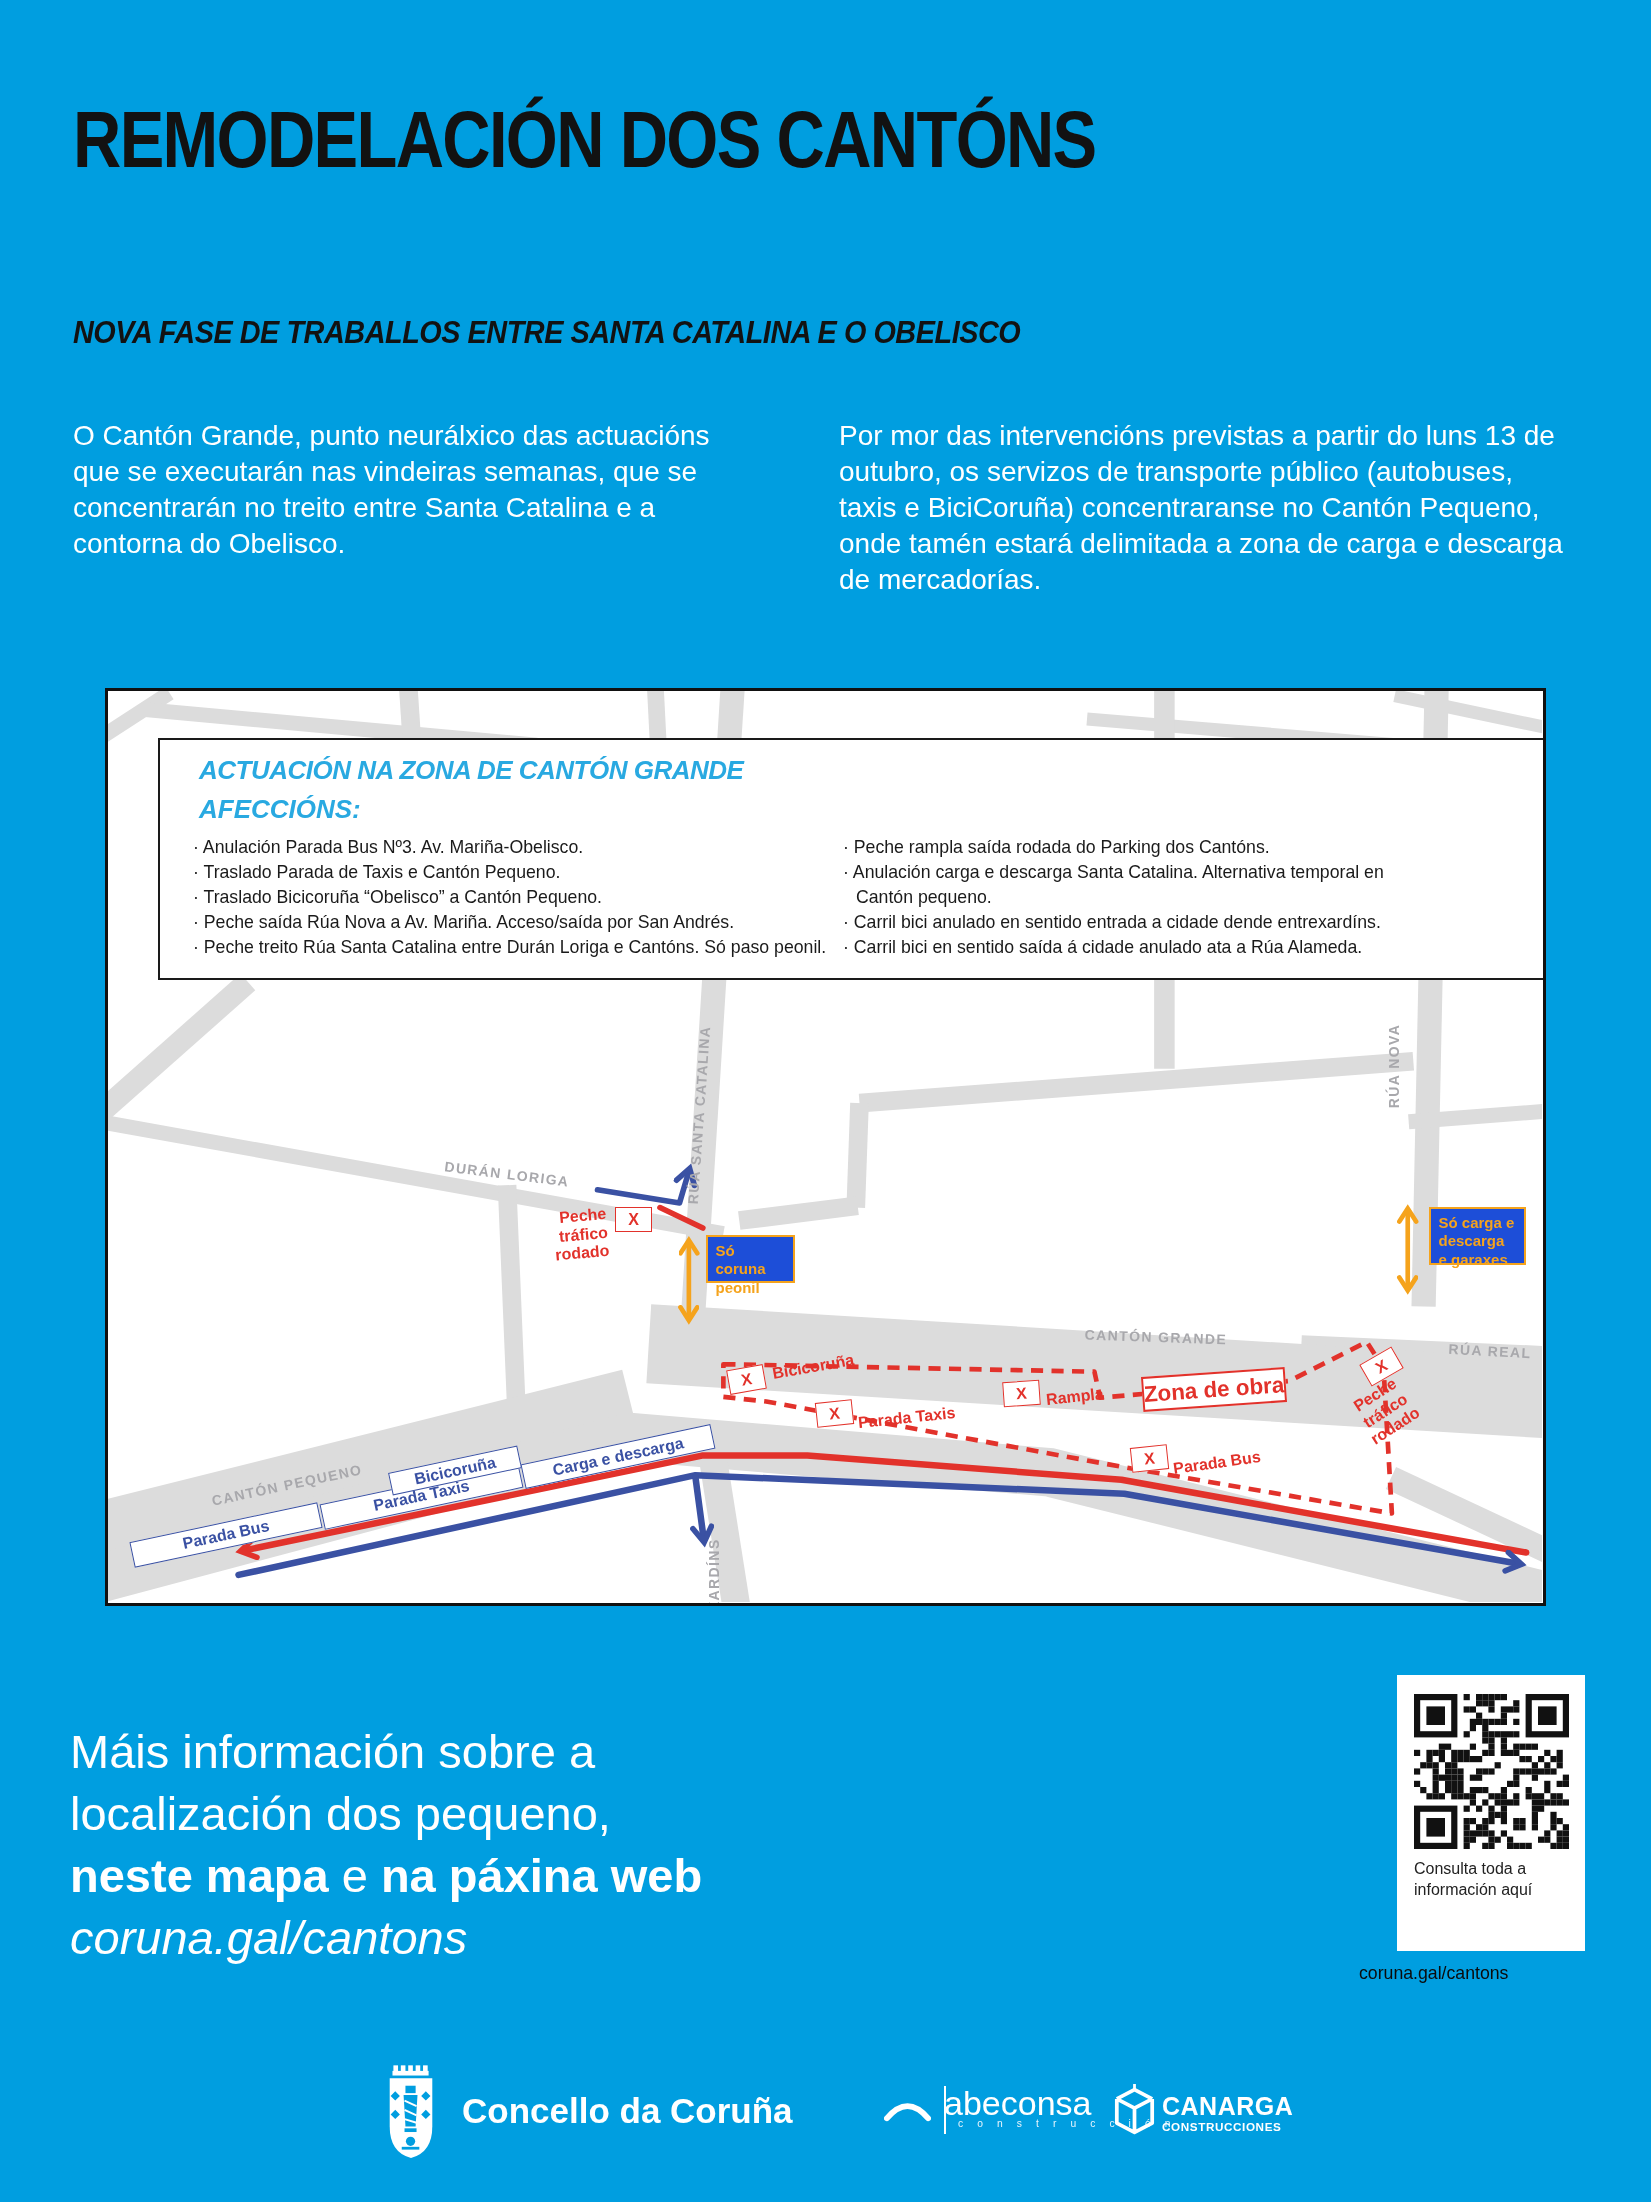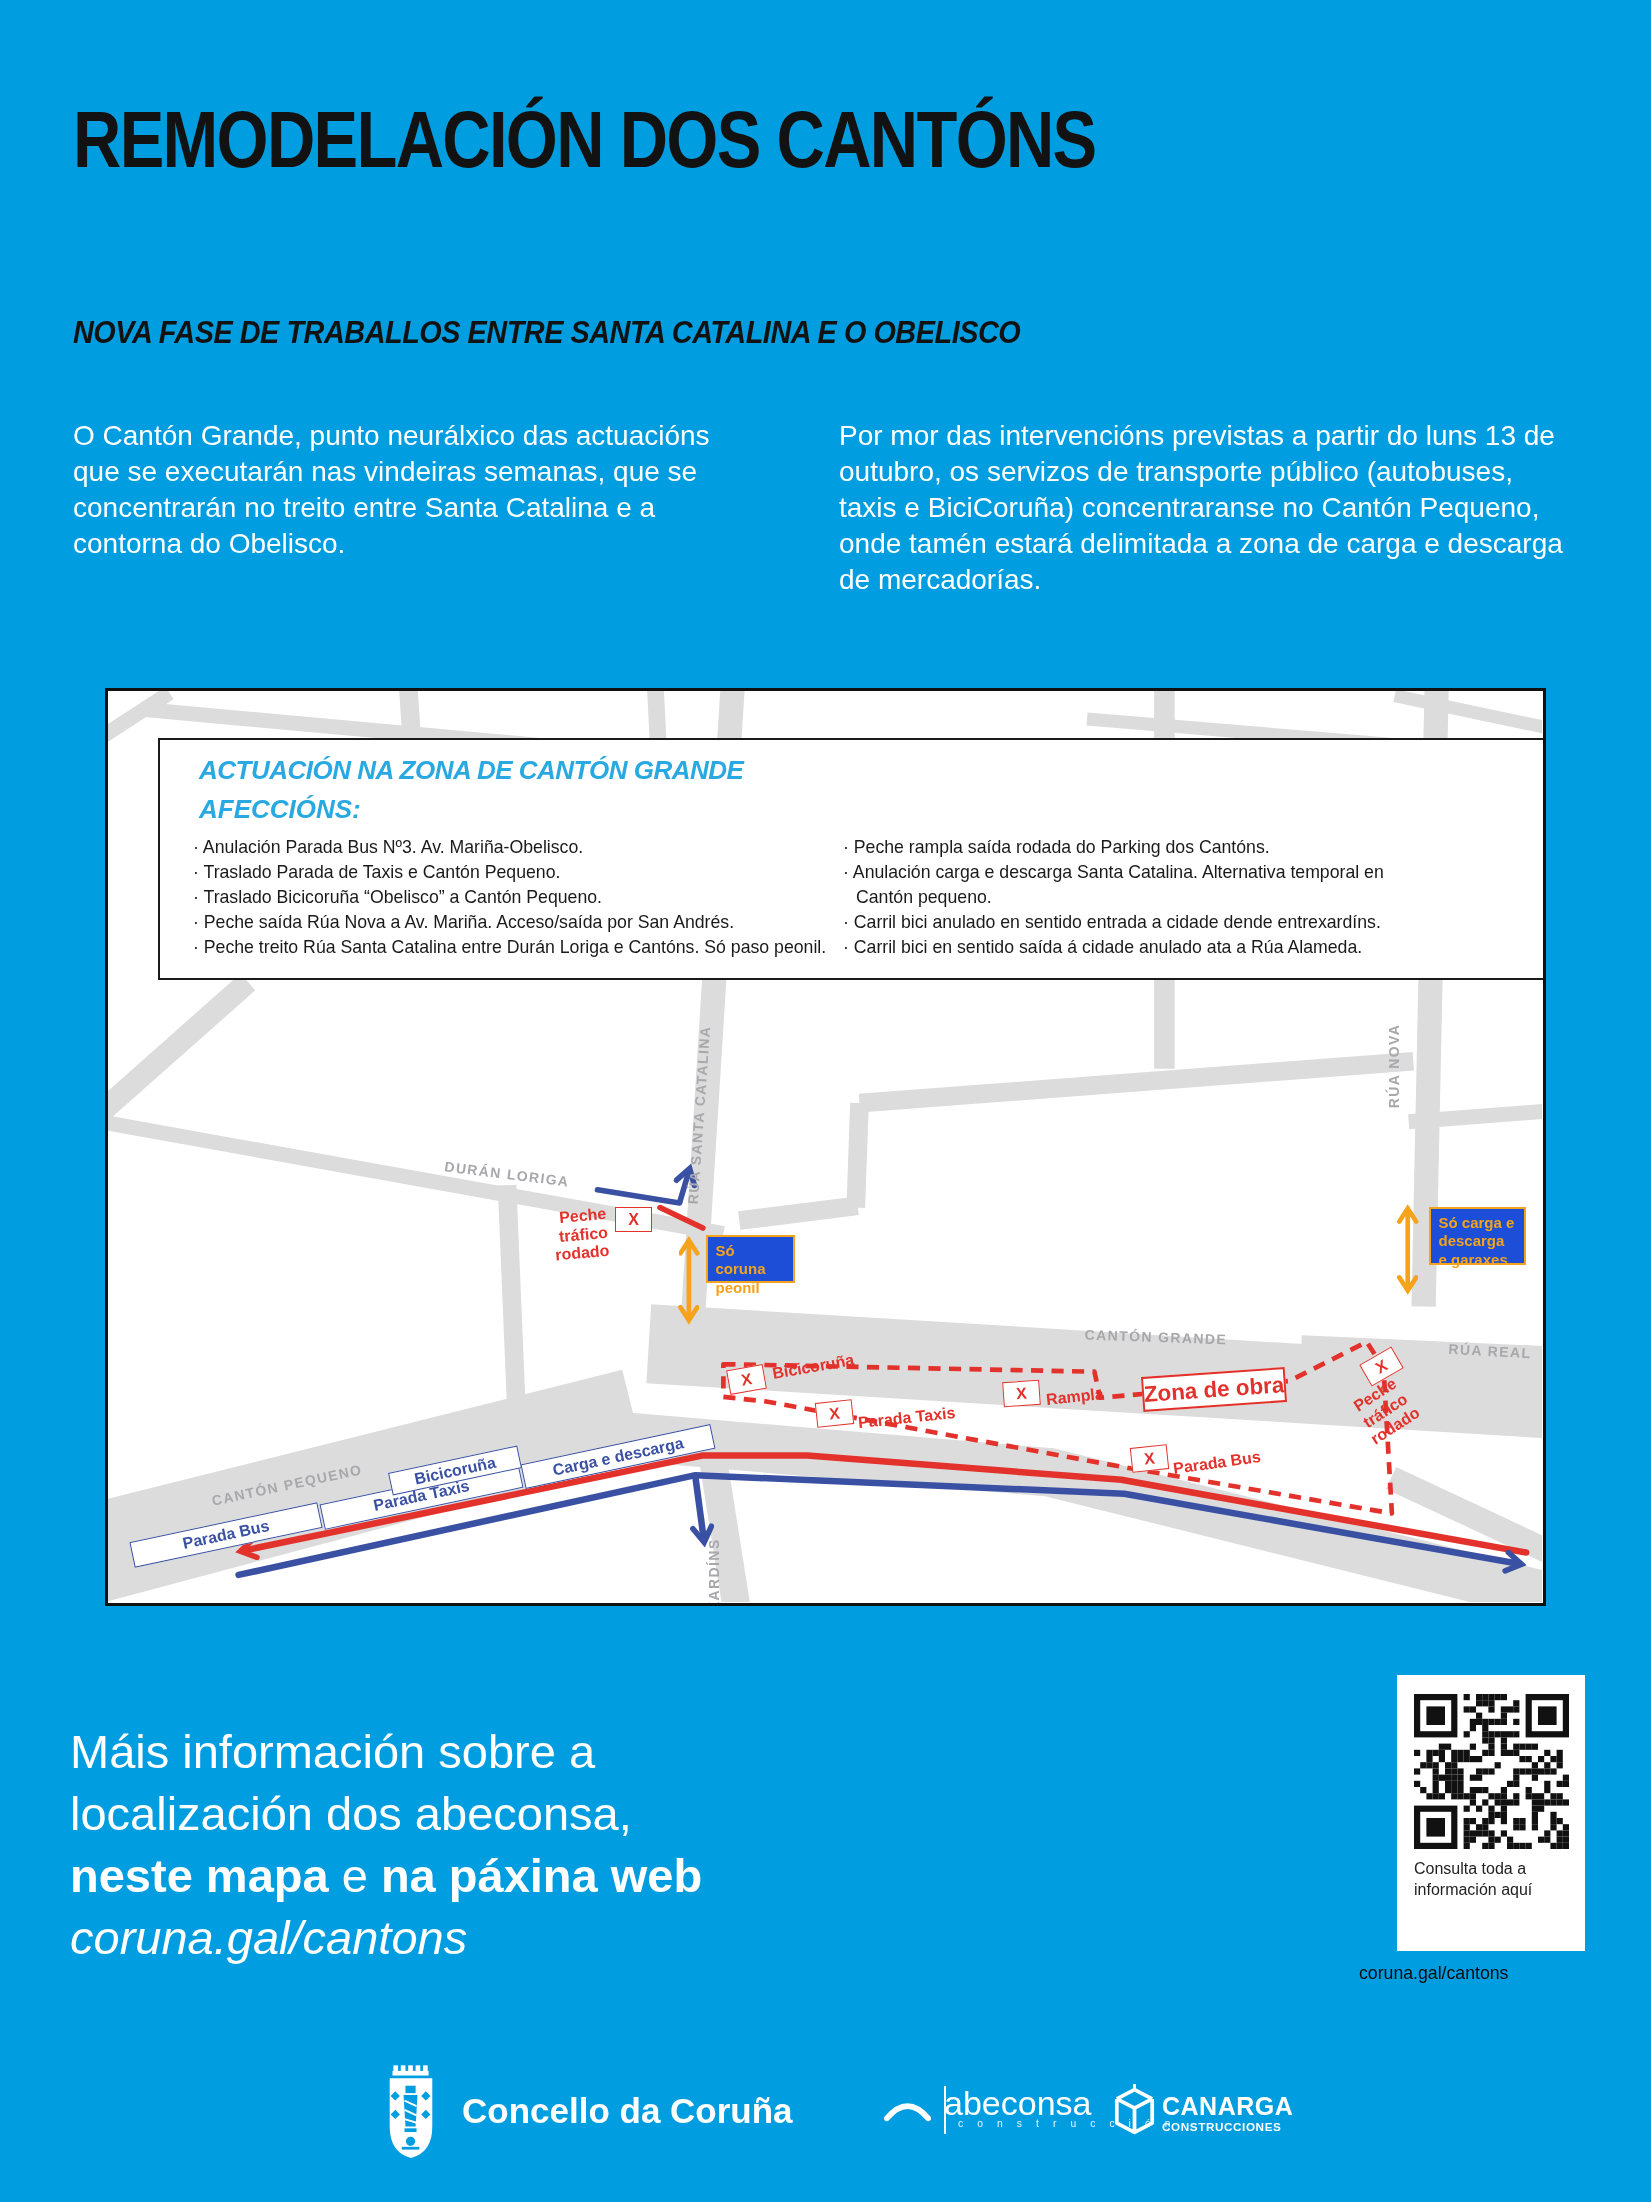--- a/index.html
+++ b/index.html
@@ -190,21 +190,21 @@
         <div class="bullet">· Peche rampla saída rodada do Parking dos Cantóns.</div>
         <div class="bullet">· Anulación carga e descarga Santa Catalina. Alternativa temporal en Cantón pequeno.</div>
         <div class="bullet">· Carril bici anulado en sentido entrada a cidade dende entrexardíns.</div>
         <div class="bullet">· Carril bici en sentido saída á cidade anulado ata a Rúa Alameda.</div>
       </div>
     </div>
   </div>
 
   <div class="abs big">
     <div>Máis información sobre a</div>
-    <div>localización dos abeconsa,</div>
+    <div>localización dos pequeno,</div>
     <div><b>neste mapa</b><span> e </span><b>na páxina web</b></div>
     <div class="it">coruna.gal/cantons</div>
   </div>
 
   <div class="abs qr-card">
     <div class="qr-box"><svg width="155" height="155" viewBox="0 0 166 166" xmlns="http://www.w3.org/2000/svg">
           <rect width="100%" height="100%" fill="#fff"></rect>
           <rect x="53.12" y="0" width="6.64" height="6.64" fill="#111"></rect>
           <rect x="66.39999999999999" y="0" width="6.64" height="6.64" fill="#111"></rect>
           <rect x="73.03999999999999" y="0" width="6.64" height="6.64" fill="#111"></rect>

